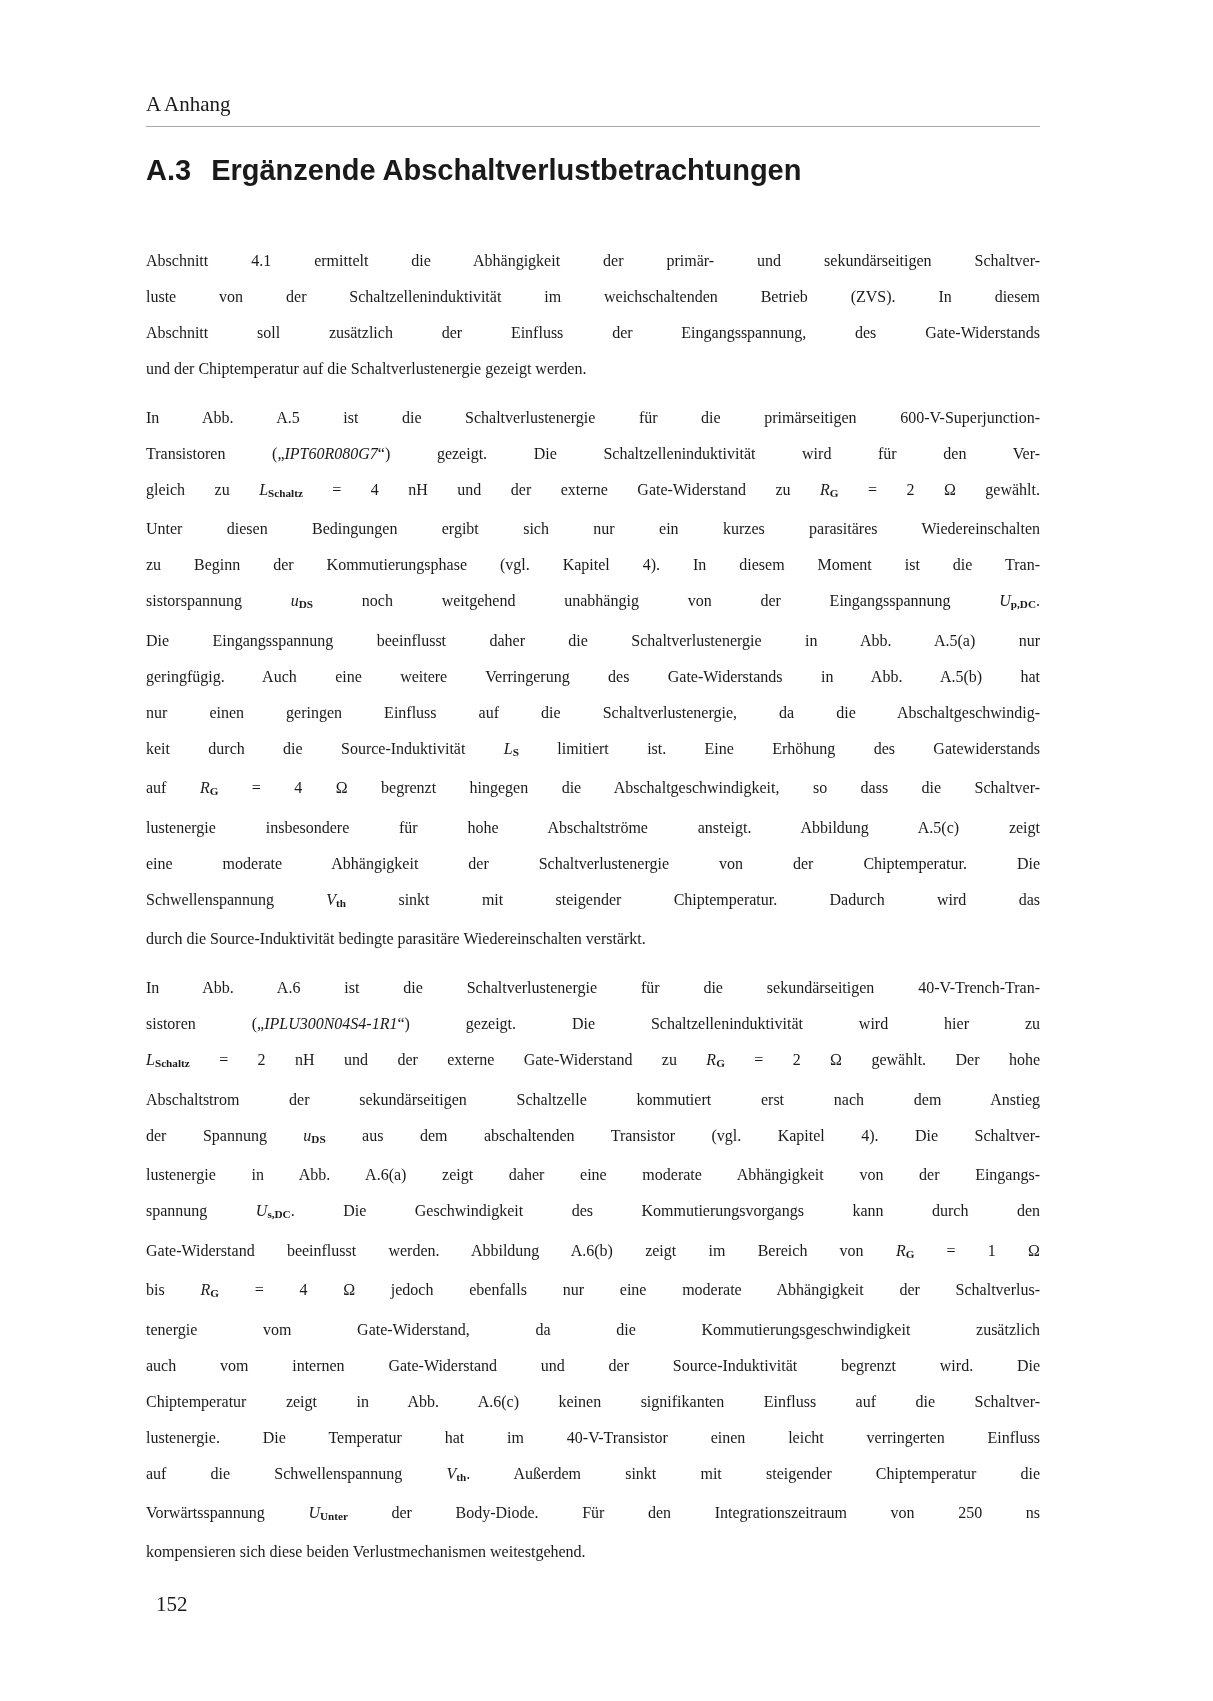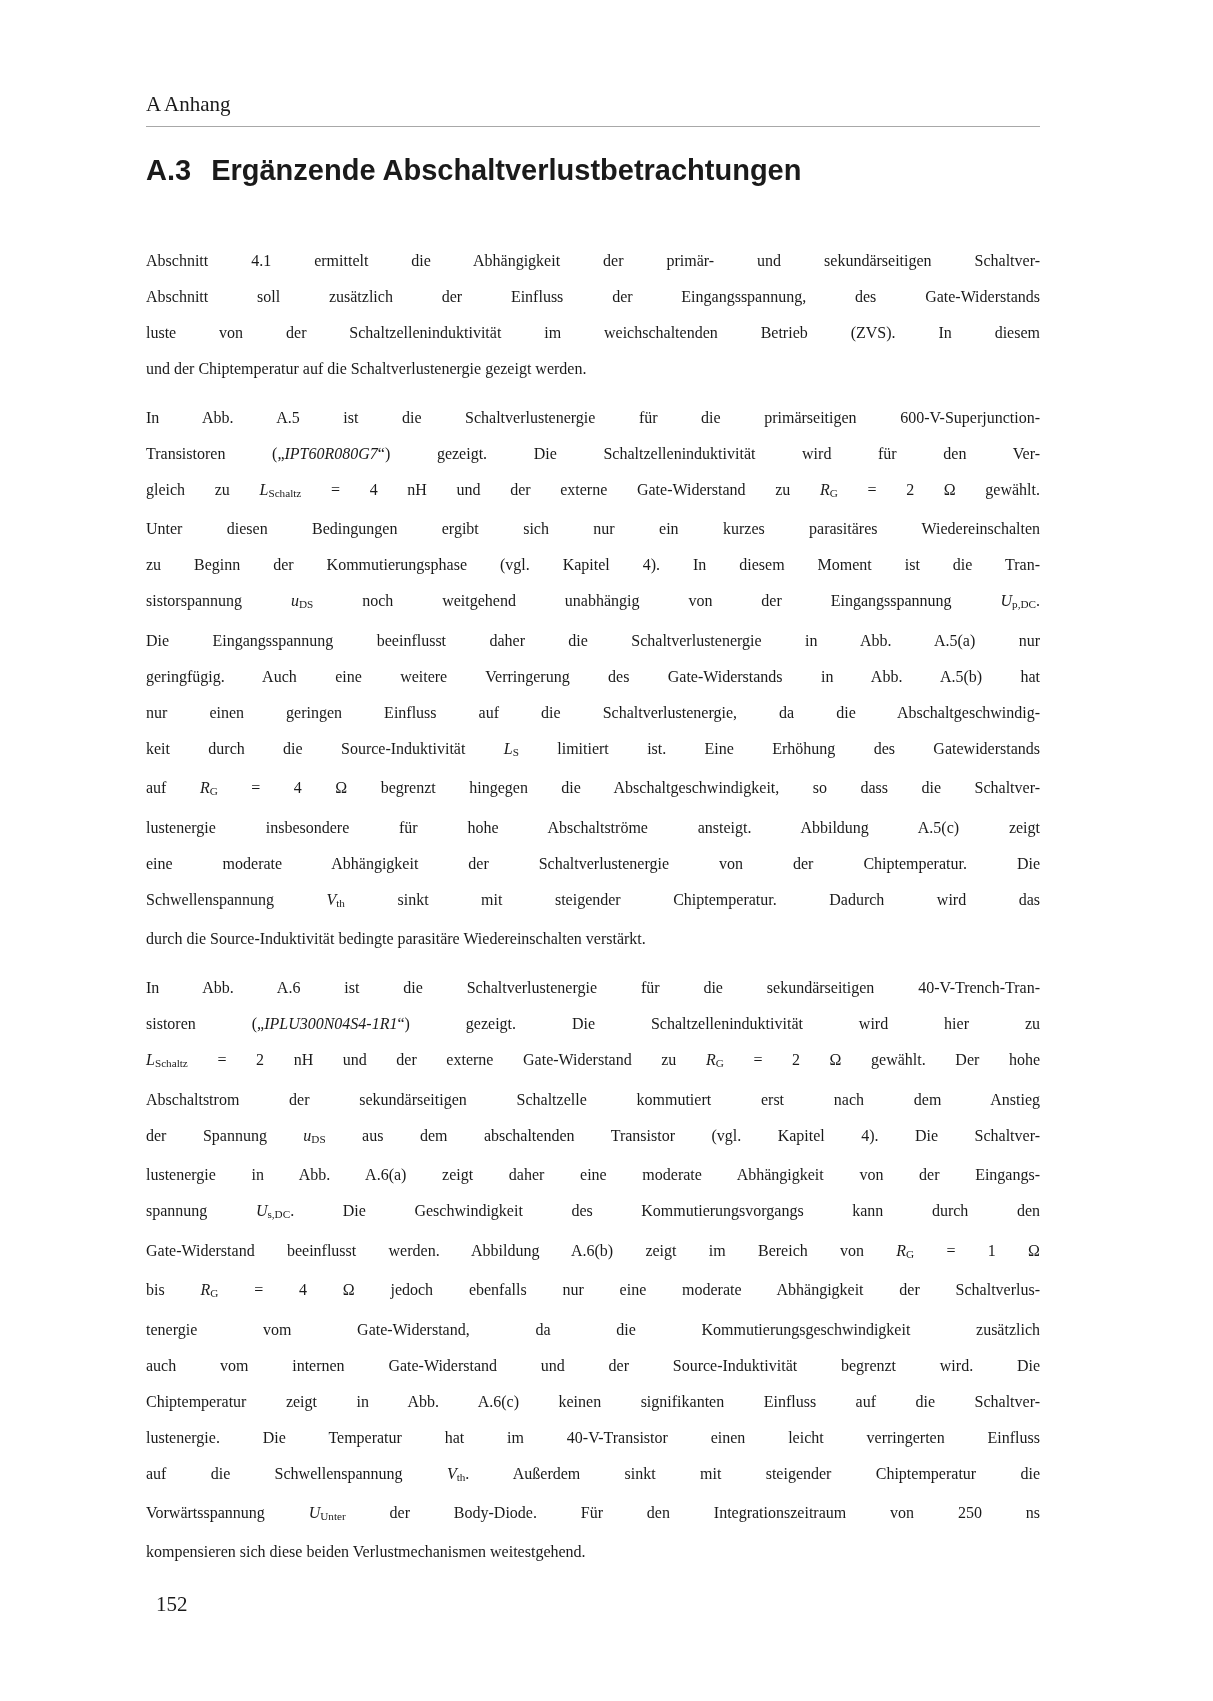--- a/index.html
+++ b/index.html
@@ -63,20 +63,21 @@
     text-align-last: justify;
     white-space: normal;
   }
   .line.last { text-align-last: left; }
   .i { font-style: italic; }
   .sub {
     font-style: normal;
     font-size: 0.70em;
     vertical-align: -0.22em;
     letter-spacing: 0;
+    font-weight: bold;
   }
   .page-number {
     position: absolute;
     left: 156px;
     top: 1591px;
     font-size: 21px;
     line-height: 26px;
   }
 </style>
 </head>
@@ -91,22 +92,22 @@
   <div class="header-rule"></div>
 
   <h1 class="section-heading">
     <span class="sec-num">A.3</span>
     <span class="sec-title">Ergänzende Abschaltverlustbetrachtungen</span>
   </h1>
 
   <div class="body-text">
       <div class="para">
         <div class="line"><span>Abschnitt 4.1 ermittelt die Abhängigkeit der primär- und sekundärseitigen Schaltver-</span></div>
+        <div class="line"><span>luste von der Schaltzelleninduktivität im weichschaltenden Betrieb (ZVS). In diesem</span></div>
         <div class="line"><span>Abschnitt soll zusätzlich der Einfluss der Eingangsspannung, des Gate-Widerstands</span></div>
-        <div class="line"><span>luste von der Schaltzelleninduktivität im weichschaltenden Betrieb (ZVS). In diesem</span></div>
         <div class="line last"><span>und der Chiptemperatur auf die Schaltverlustenergie gezeigt werden.</span></div>
       </div>
       <div class="para">
         <div class="line"><span>In Abb. A.5 ist die Schaltverlustenergie für die primärseitigen 600-V-Superjunction-</span></div>
         <div class="line"><span>Transistoren („</span><span class="i">IPT60R080G7</span><span>“) gezeigt. Die Schaltzelleninduktivität wird für den Ver-</span></div>
         <div class="line"><span>gleich zu </span><span class="i">L</span><span class="sub">Schaltz</span><span> = 4 nH und der externe Gate-Widerstand zu </span><span class="i">R</span><span class="sub">G</span><span> = 2 Ω gewählt.</span></div>
         <div class="line"><span>Unter diesen Bedingungen ergibt sich nur ein kurzes parasitäres Wiedereinschalten</span></div>
         <div class="line"><span>zu Beginn der Kommutierungsphase (vgl. Kapitel 4). In diesem Moment ist die Tran-</span></div>
         <div class="line"><span>sistorspannung </span><span class="i">u</span><span class="sub">DS</span><span> noch weitgehend unabhängig von der Eingangsspannung </span><span class="i">U</span><span class="sub">p,DC</span><span>.</span></div>
         <div class="line"><span>Die Eingangsspannung beeinflusst daher die Schaltverlustenergie in Abb. A.5(a) nur</span></div>

